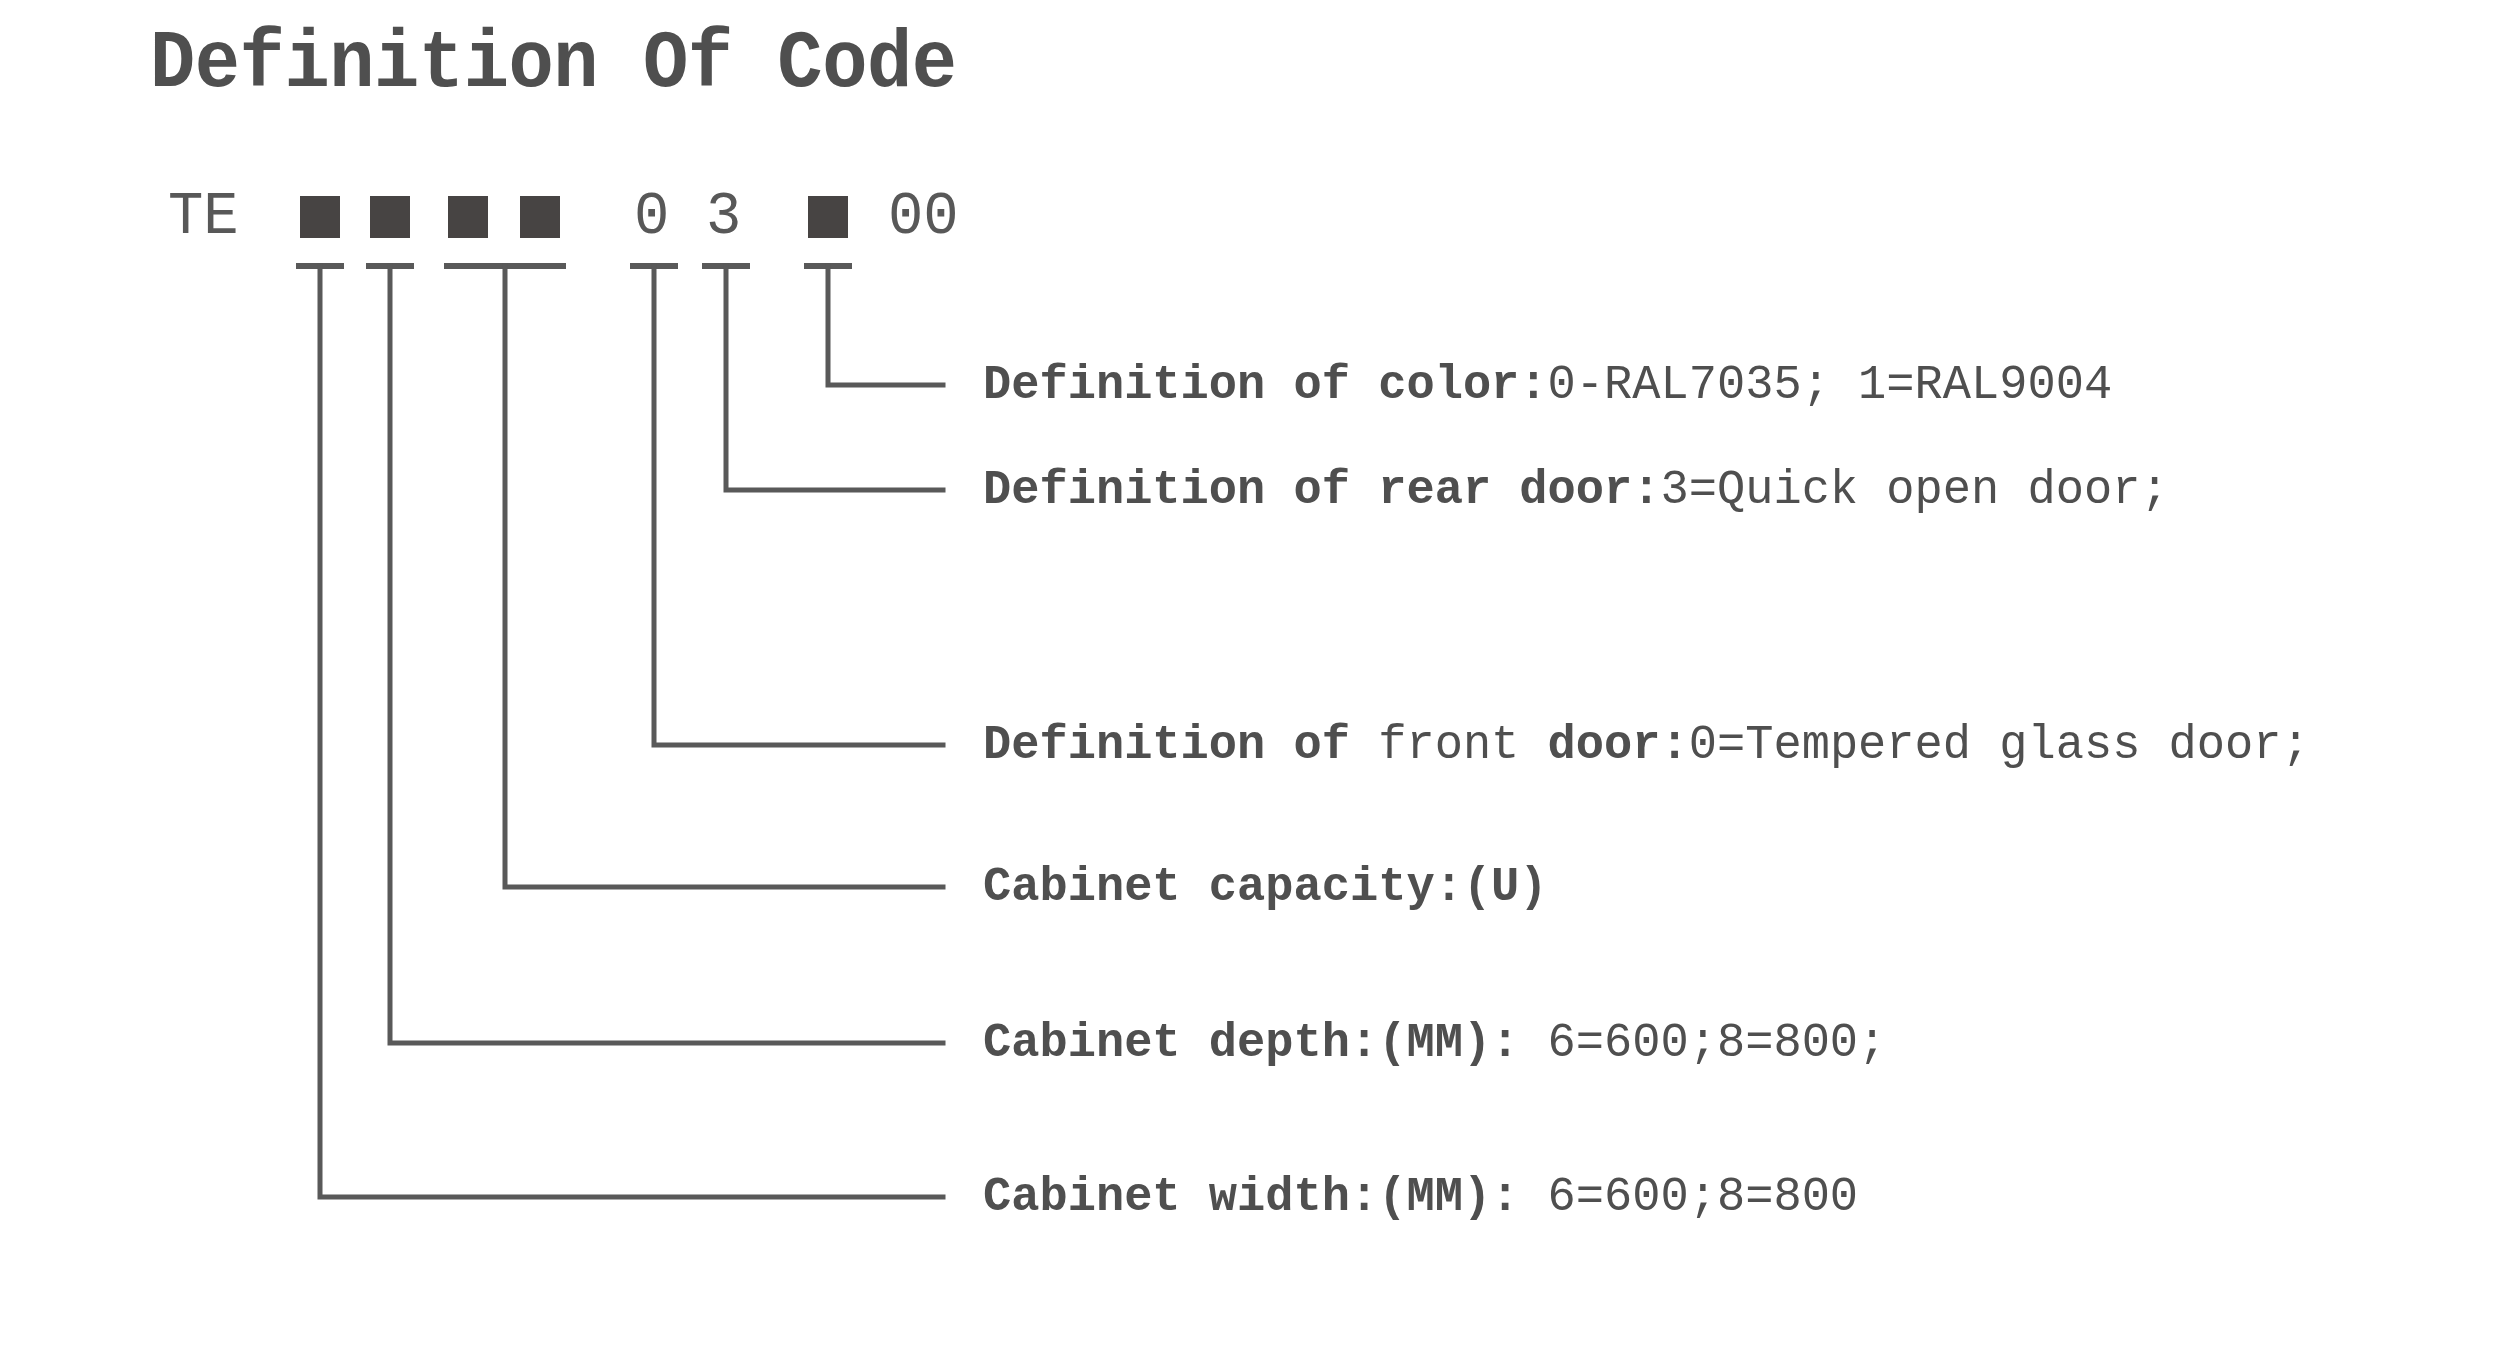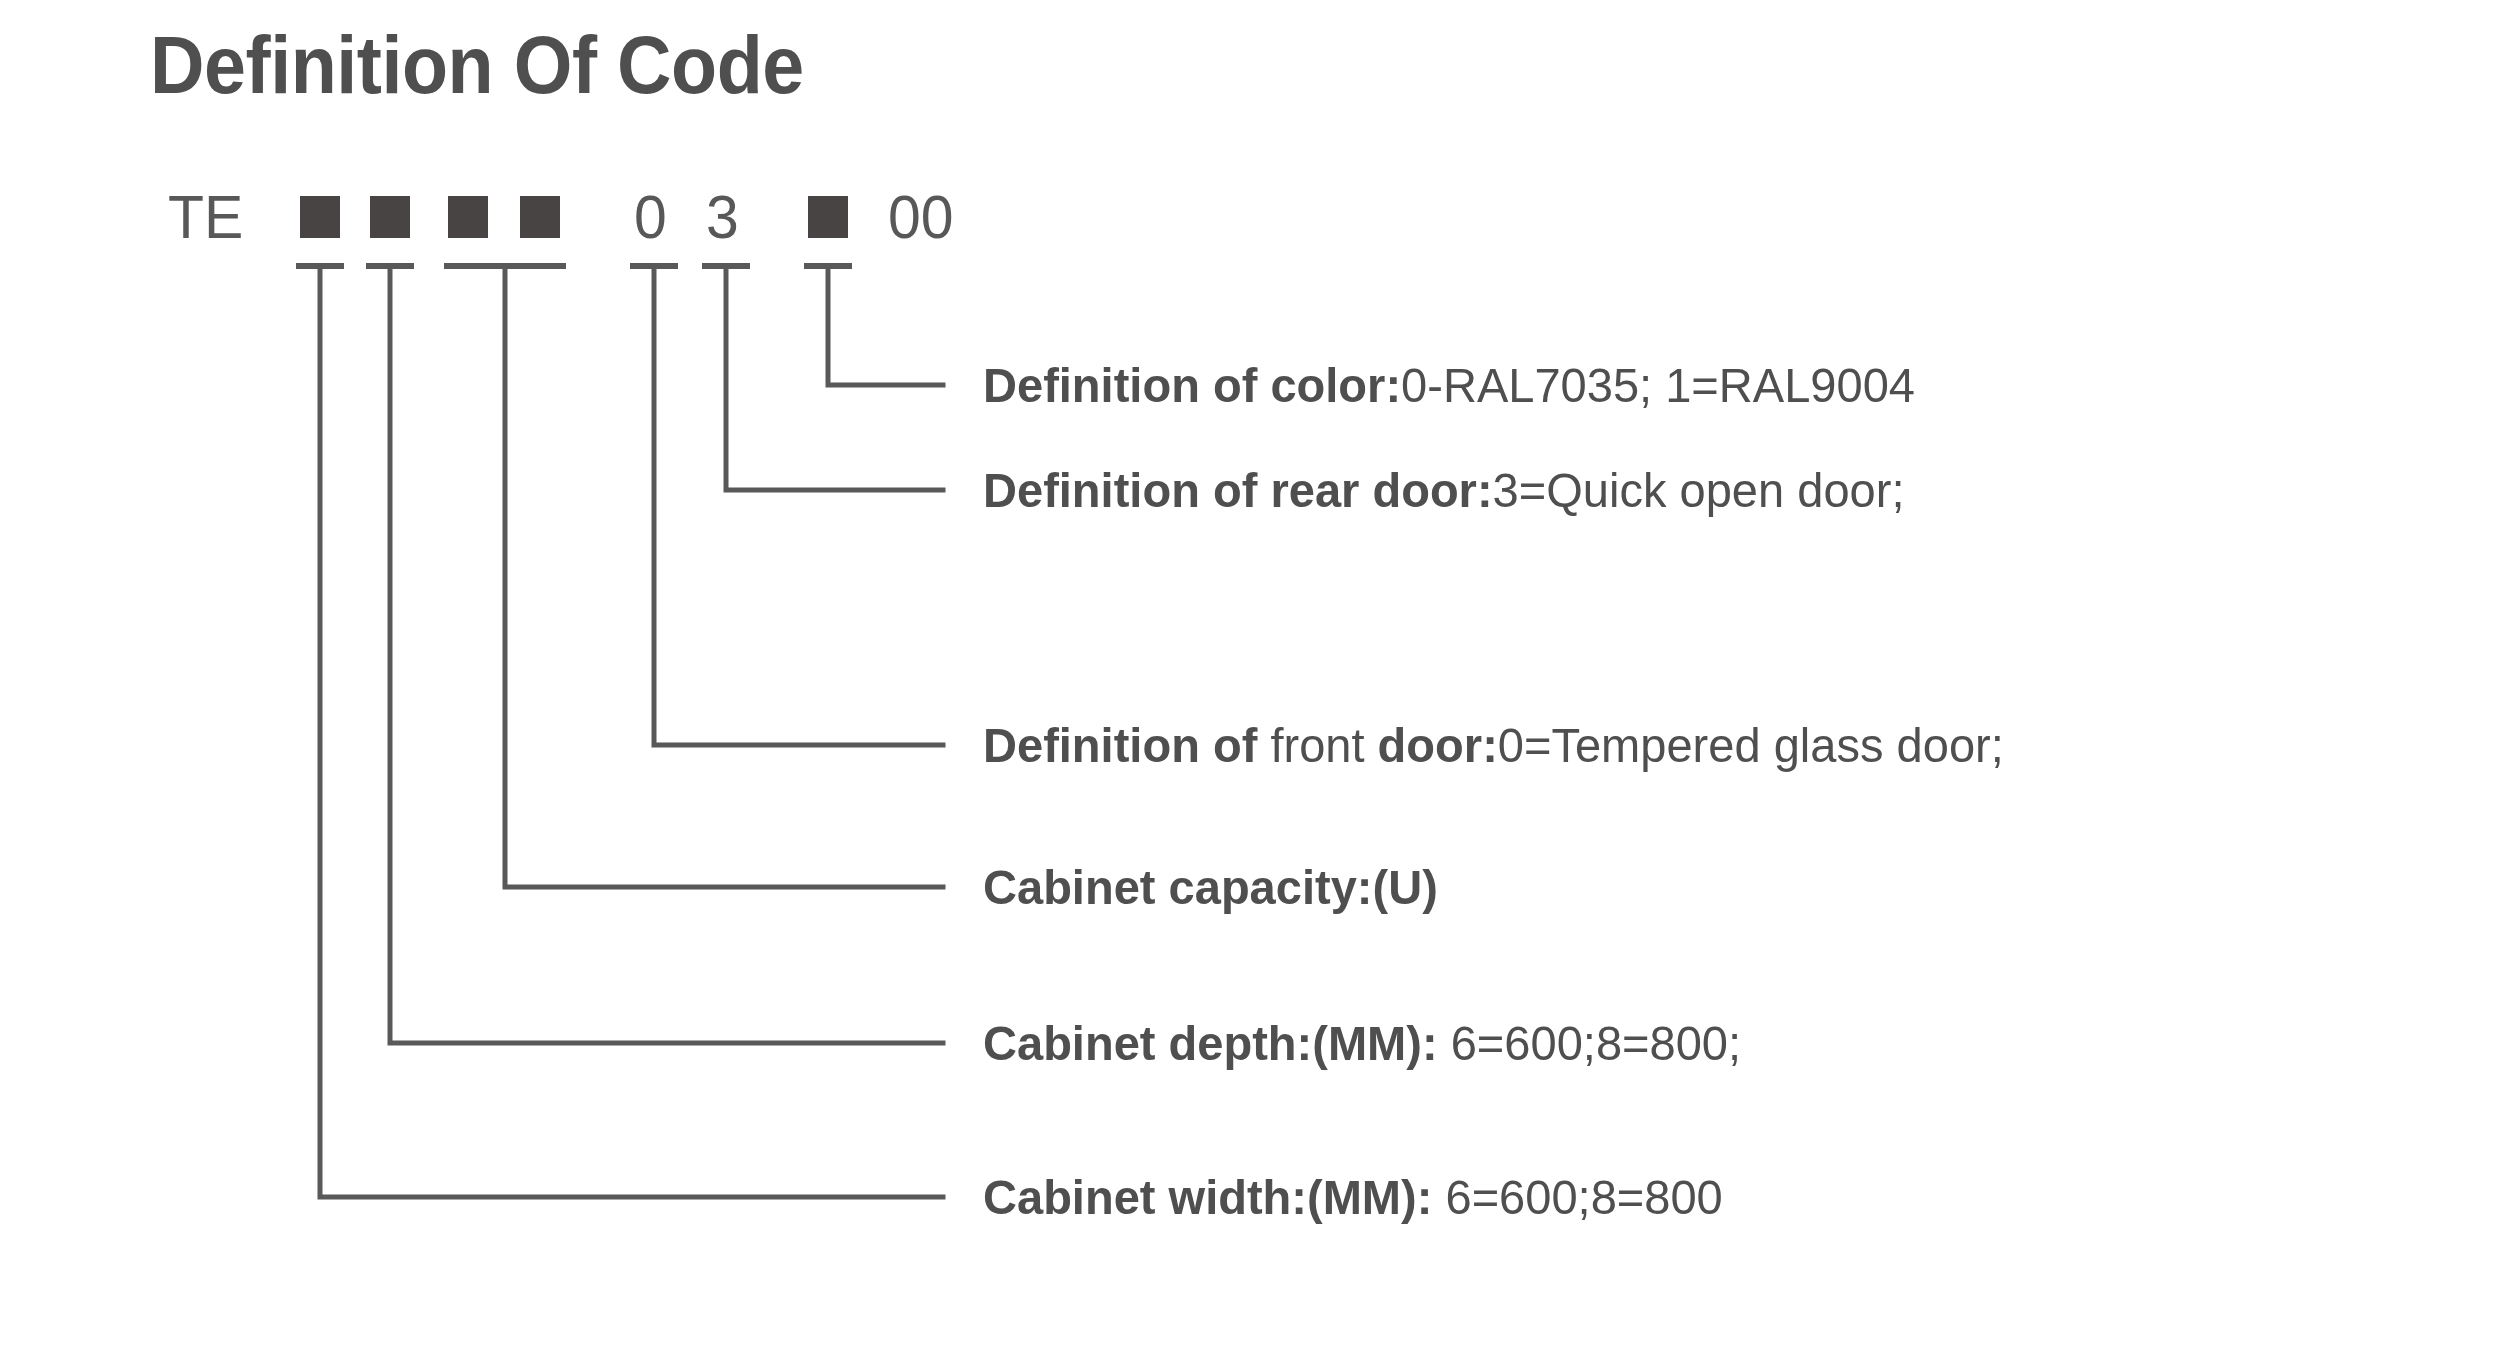--- a/index.html
+++ b/index.html
@@ -12,20 +12,21 @@
     font-family: "Liberation Sans", "DejaVu Sans", sans-serif;
     color: #4a4a4a;
     -webkit-font-smoothing: antialiased;
   }
   #page {
     position: relative;
     width: 2515px;
     height: 1356px;
     background: #ffffff;
     overflow: hidden;
+    font-family: Liberation Mono, monospace;
   }
 
   
   #title {
     position: absolute;
     left: 150px;
     top: 18px;
     font-size: 82px;
     font-weight: bold;
     color: #4f4f4f;

